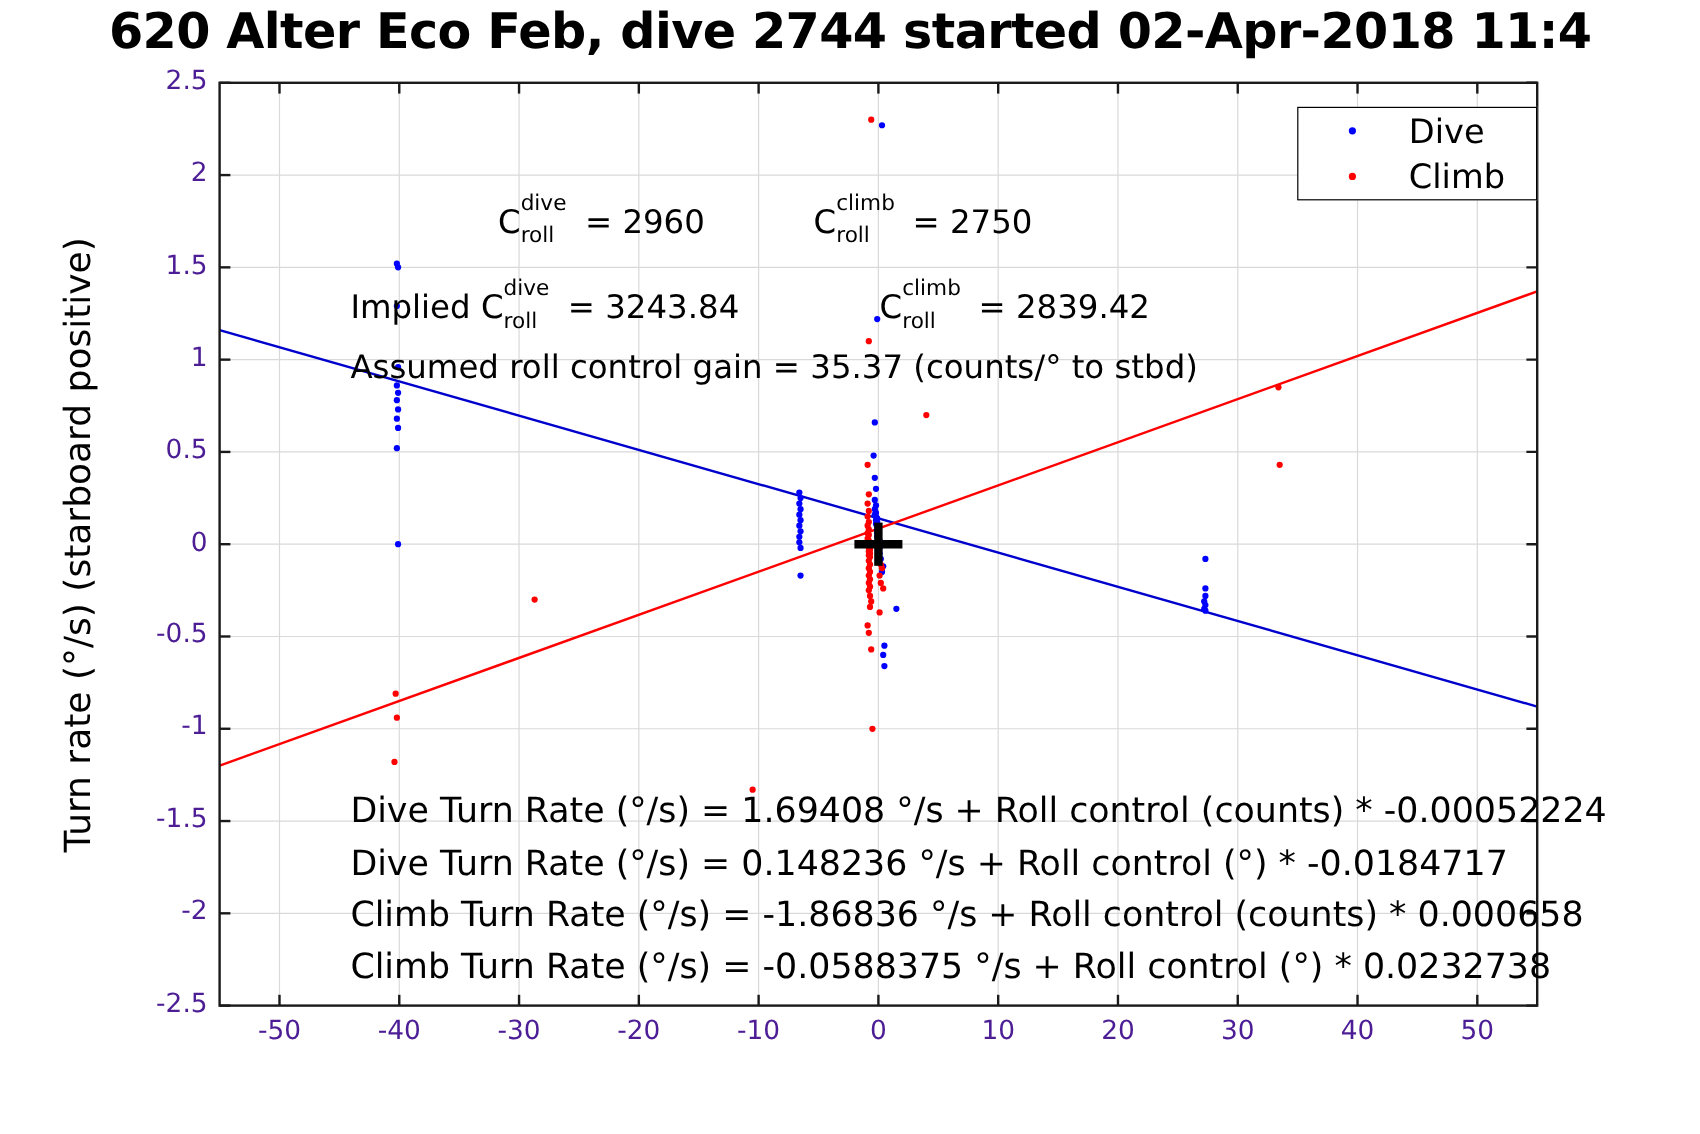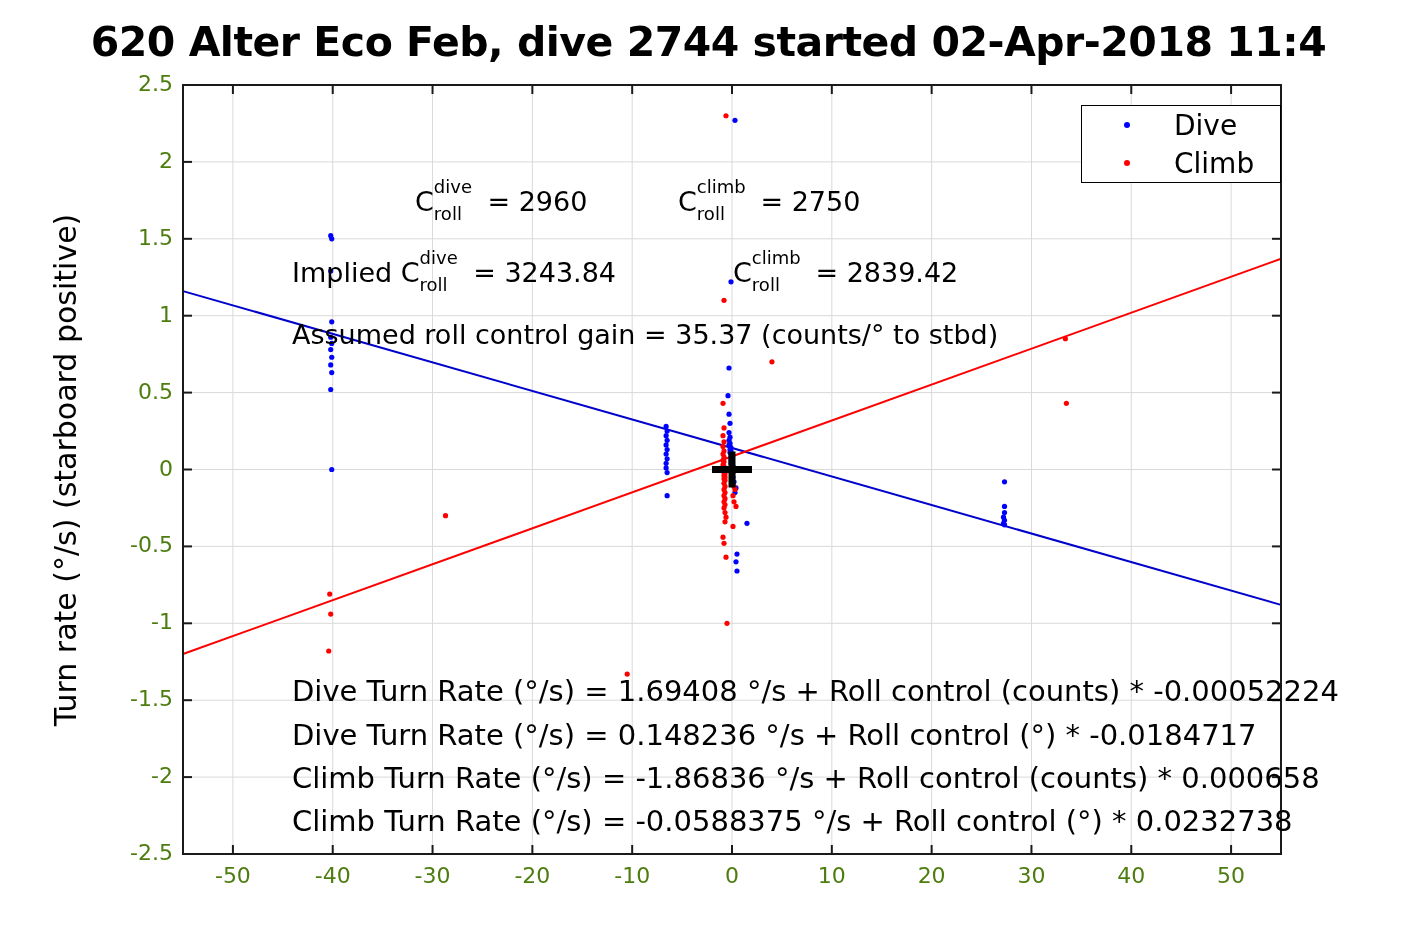--- a/index.html
+++ b/index.html
@@ -9,21 +9,21 @@
   }
   body {
     width: 1417px;
     height: 945px;
     overflow: hidden;
     font-family: "DejaVu Sans", sans-serif;
     position: relative;
   }
   #figure {
     position: absolute;
-    left: 0; top: 16px;
+    left: 0; top: 0;
     width: 1417px;
     height: 883px;
   }
   .fig-title {
     position: absolute;
     top: -2px;
     left: 0;
     width: 1417px;
     text-align: center;
     font-family: "DejaVu Sans", sans-serif;
@@ -54,21 +54,21 @@
   .axis-label-x {
     position: absolute;
     font-size: 30px;
     color: #000;
     white-space: nowrap;
     text-align: center;
   }
   .tick-label {
     position: absolute;
     font-size: 22px;
-    color: #4d7c0f;
+    color: #4c1d95;
     white-space: nowrap;
   }
   .annot {
     position: absolute;
     font-size: 27px;
     color: #000;
     white-space: nowrap;
     line-height: 1;
   }
   .annot sub, .annot sup {
@@ -381,21 +381,21 @@
     </div>
 
     <div class="annot" style="left:292px; top:243px;">
       <span>Implied C</span><span style="display:inline-block; vertical-align:middle; position:relative; width:45px;"><sup style="position:absolute; left:0; top:-17px; font-size:18px;">dive</sup><sub style="position:absolute; left:0; top:10px; font-size:18px;">roll</sub></span><span> = 3243.84</span>
     </div>
 
     <div class="annot" style="left:733px; top:243px;">
       <span>C</span><span style="display:inline-block; vertical-align:middle; position:relative; width:55px;"><sup style="position:absolute; left:0; top:-17px; font-size:18px;">climb</sup><sub style="position:absolute; left:0; top:10px; font-size:18px;">roll</sub></span><span> = 2839.42</span>
     </div>
 
-    <div class="annot" style="left:292px; top:293px;margin-top:12px;">Assumed roll control gain = 35.37 (counts/° to stbd)</div>
+    <div class="annot" style="left:292px; top:293px;">Assumed roll control gain = 35.37 (counts/° to stbd)</div>
 
     <div class="eq-line" style="left:292px; top:661px;">Dive Turn Rate (°/s) = 1.69408 °/s + Roll control (counts) * -0.00052224</div>
     <div class="eq-line" style="left:292px; top:705px;">Dive Turn Rate (°/s) = 0.148236 °/s + Roll control (°) * -0.0184717</div>
     <div class="eq-line" style="left:292px; top:748px;">Climb Turn Rate (°/s) = -1.86836 °/s + Roll control (counts) * 0.000658</div>
     <div class="eq-line" style="left:292px; top:791px;">Climb Turn Rate (°/s) = -0.0588375 °/s + Roll control (°) * 0.0232738</div>
   </div>
 
   <div class="legend-box" id="legend" style="left:1081px; top:89px; width:200px;">
     <div class="legend-row">
       <span class="legend-sym">

